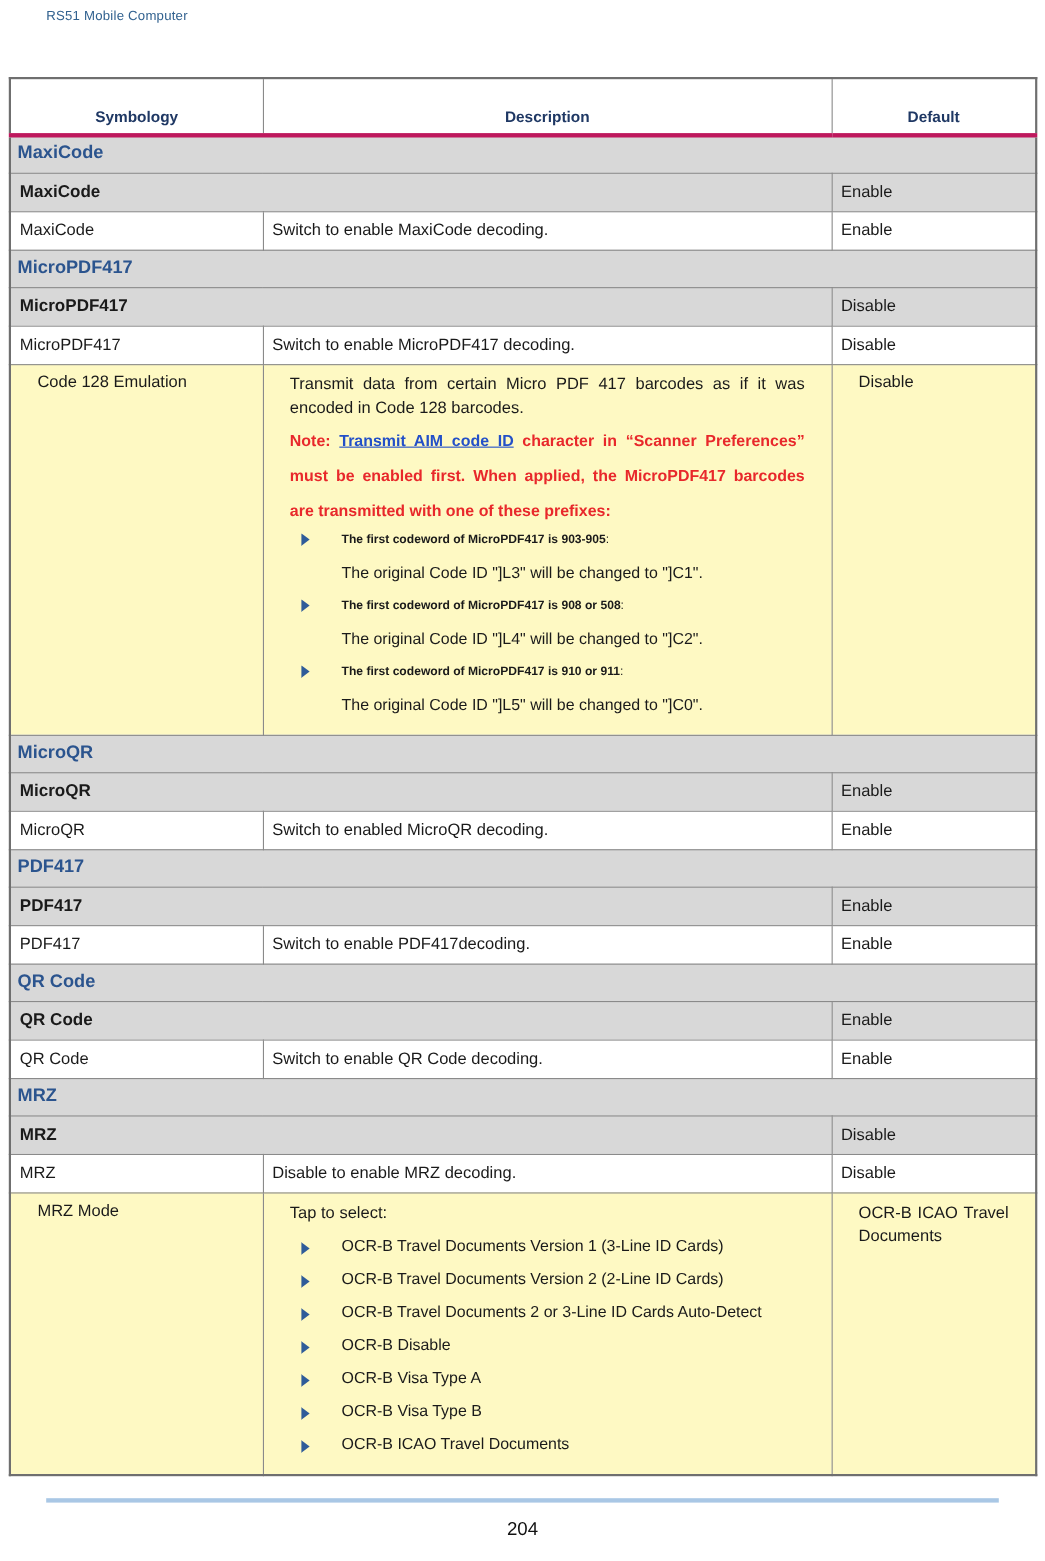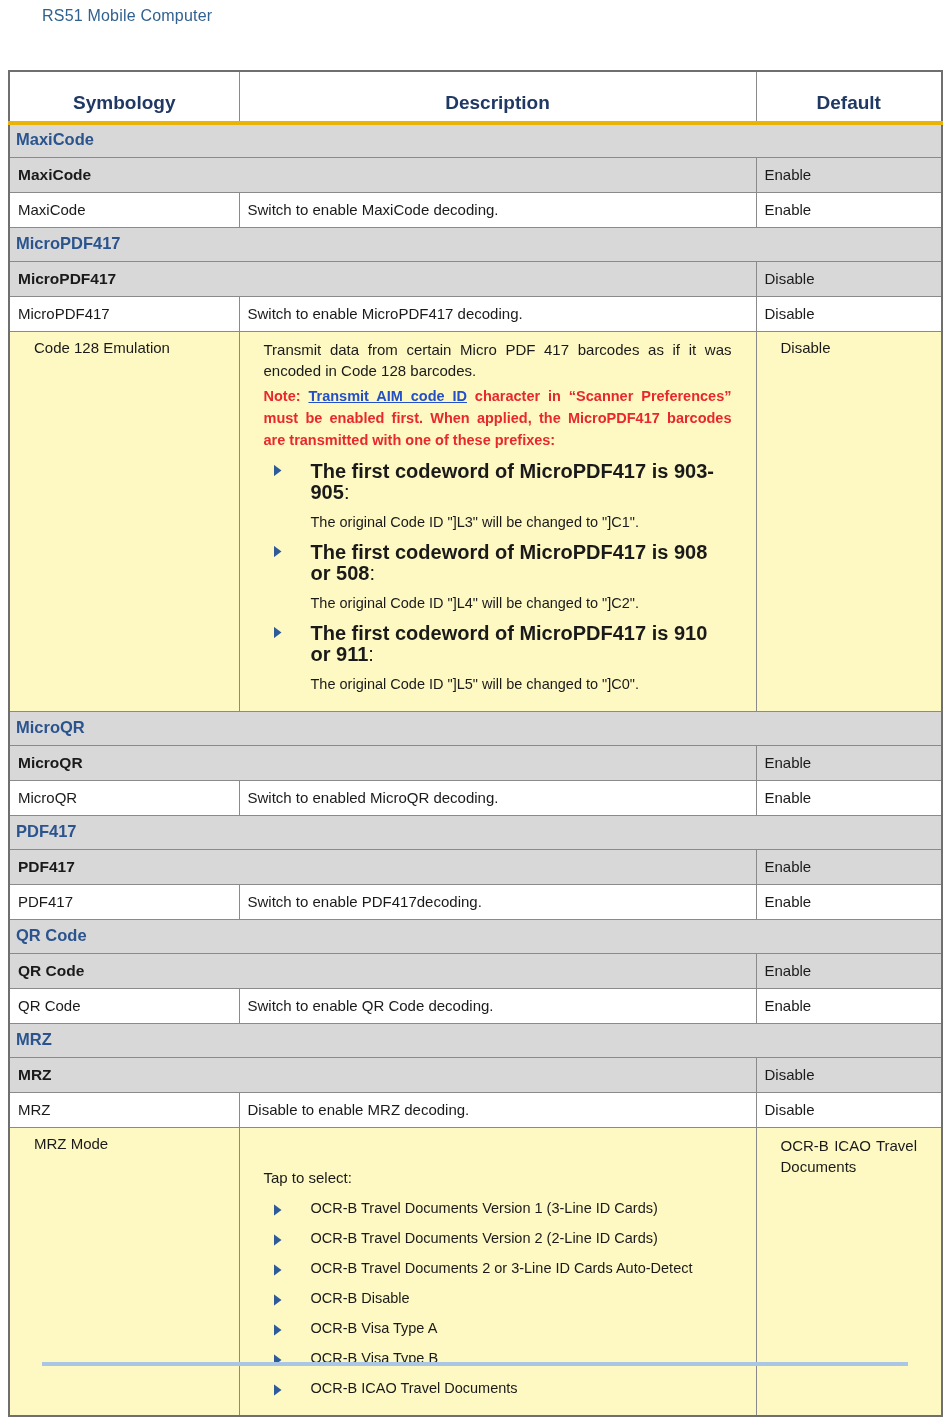--- a/index.html
+++ b/index.html
@@ -1,40 +1,40 @@
 <!DOCTYPE html>
 <html><head>
 <meta charset="utf-8">
 <style>
   * { box-sizing: border-box; margin: 0; padding: 0; }
   html, body { width: 950px; height: 1419px; background: #ffffff; overflow: hidden; }
   body { font-family: "Liberation Sans", sans-serif; color: #1a1a1a; position: relative; }
 
   .page-header {
     position: absolute; top: 7px; left: 42px;
-    font-size: 16px; color: #31618F; letter-spacing: 0.2px;
+    font-size: 12px; color: #31618F; letter-spacing: 0.2px;
   }
 
   table.symbology {
     position: absolute; top: 70px; left: 8px;
     width: 933px; border-collapse: collapse; table-layout: fixed;
     border: 2px solid #6f6f6f;
   }
   col.c1 { width: 230px; }
   col.c2 { width: 517px; }
   col.c3 { width: 186px; }
 
   th, td { border: 1.5px solid #8a8a8a; }
 
   
   tr.head-row th {
     height: 52px; vertical-align: bottom; text-align: center;
     padding-bottom: 7px; background: #ffffff;
-    color: #1F3864; font-size: 19px; font-weight: bold;
-    border-bottom: 4px solid #eab308;
+    color: #1F3864; font-size: 14px; font-weight: bold;
+    border-bottom: 4px solid #be185d;
   }
 
   
   tr.section-row td {
     height: 34px; background: #D8D8D8; color: #2B548E;
     font-weight: bold; font-size: 16.5px;
     padding: 2px 8px 4px 6px; vertical-align: middle;
   }
 
   
@@ -49,35 +49,35 @@
   tr.plain-row td {
     height: 35px; background: #ffffff; vertical-align: middle;
     font-size: 15px; padding: 4px 8px;
   }
 
   
   tr.rich-row td { background: #fef9c3; vertical-align: top; font-size: 15px; padding: 7px 24px; }
   td.desc-rich { line-height: 21px; }
   td.desc-rich .desc-main { text-align: justify; margin-bottom: 4px; }
 
-  .note { color: #E8282B; font-weight: bold; font-size: 14.5px; text-align: justify; margin-bottom: 10px; line-height: 22px; }
+  .note { color: #E8282B; font-weight: bold; font-size: 14.5px; text-align: justify; line-height: 32px; }
   .note a.note-link { color: #2350C8; text-decoration: underline; cursor: pointer; }
 
   .bullets { padding-left: 10px; }
   .bullet { display: flex; align-items: flex-start; }
   .arrow-icon {
     flex: 0 0 auto; width: 8px; height: 12px; margin-top: 4px;
     background: #2F5C99; clip-path: polygon(0 0, 100% 50%, 0 100%);
   }
   .bullet-body { margin-left: 29px; }
-  .bullet-title { font-size: 20px; line-height: 21px; margin-bottom: 9px; }
+  .bullet-title { font-size: 11px; line-height: 21px; margin-bottom: 9px; }
   .bullet-title .bt { font-weight: bold; }
   .bullet-detail { font-size: 14.5px; line-height: 21px; margin-bottom: 9px; }
 
-  .mode-intro { margin-bottom: 10px; line-height: 21px; margin-top: 32px; }
+  .mode-intro { margin-bottom: 10px; line-height: 21px; }
   .options { list-style: none; padding-left: 10px; }
   .options li { display: flex; align-items: center; margin-bottom: 9px; font-size: 14.5px; line-height: 21px; }
   .options li .opt-text { margin-left: 29px; }
 
   td.default-top { vertical-align: top; padding-top: 7px; font-size: 15px; }
   td.default-justify { text-align: justify; line-height: 21px; }
 
   .footer { position: absolute; top: 1362px; left: 42px; width: 866px; }
   .footer-line { height: 4px; background: #A9C7E5; }
   .page-number { margin-top: 14px; text-align: center; font-size: 17px; color: #111; }
@@ -248,13 +248,14 @@
         </ul>
       </td>
       <td class="default-top default-justify">OCR-B ICAO Travel Documents</td>
     </tr>
 
   </tbody>
 </table>
 
 <div class="footer">
   <div class="footer-line"></div>
+  <div class="page-number">204</div>
 </div>
 
 </body></html>

